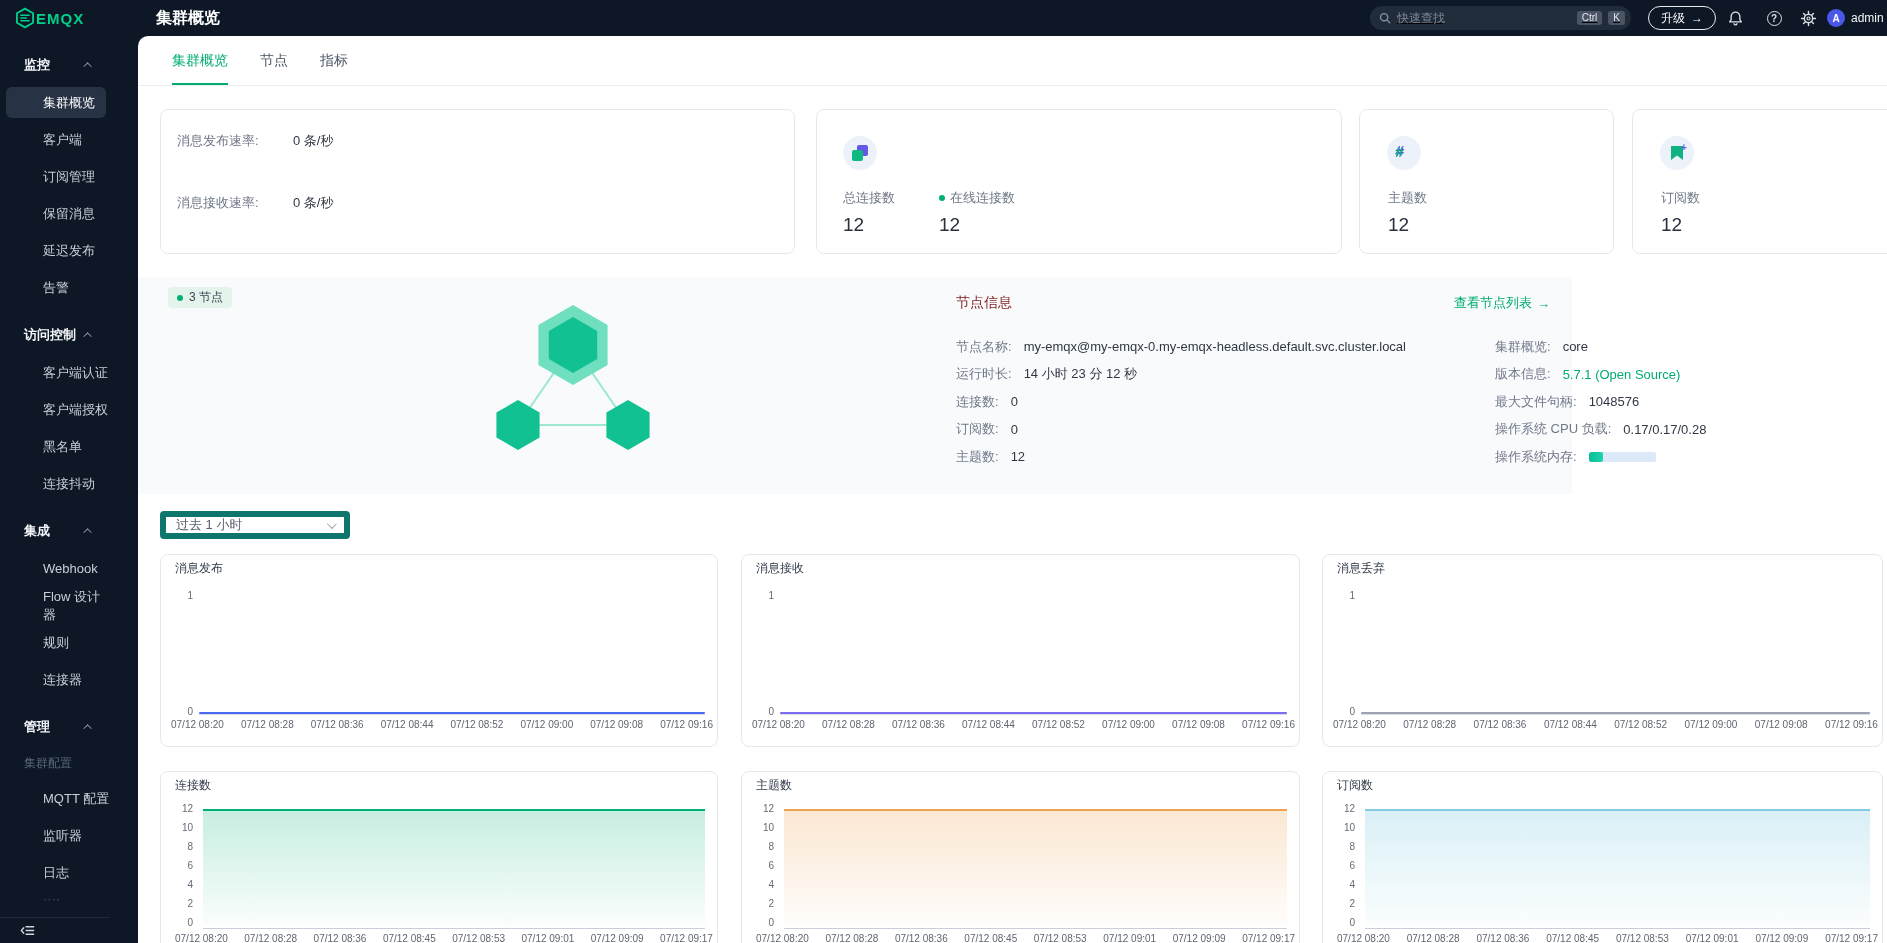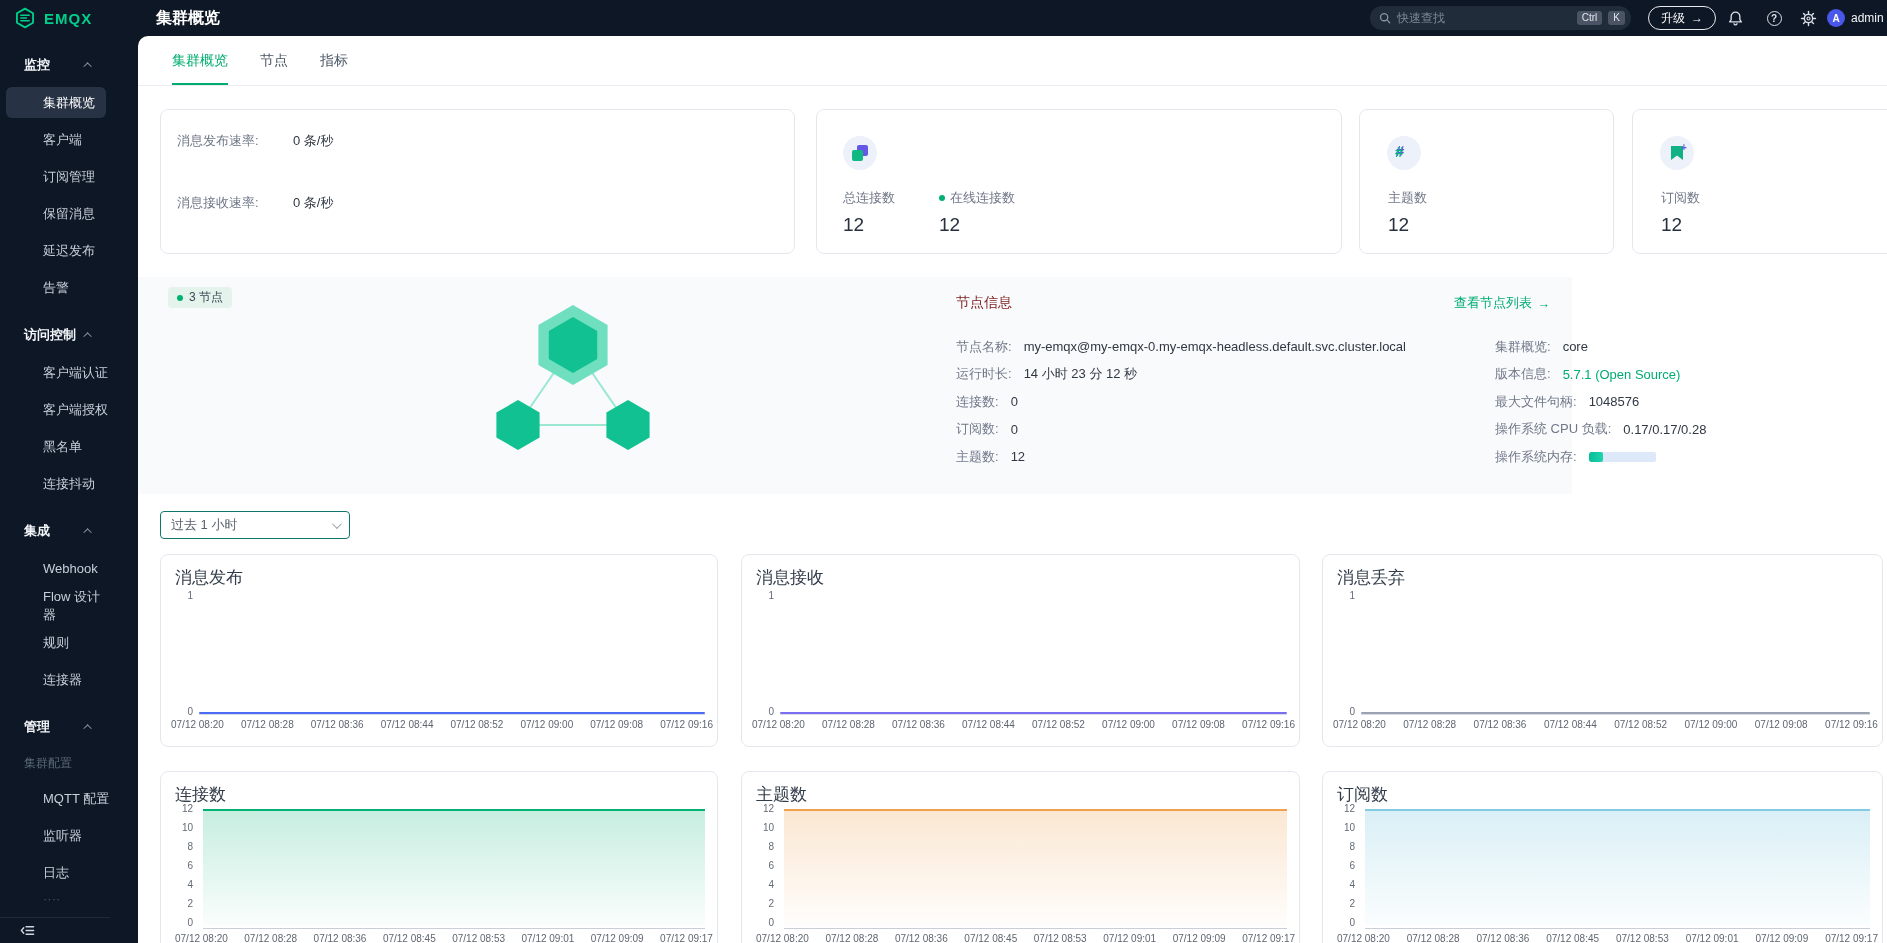--- a/index.html
+++ b/index.html
@@ -1,26 +1,26 @@
 <!DOCTYPE html>
 <html><head>
 <meta charset="utf-8">
 <style>
   * { margin:0; padding:0; box-sizing:border-box; }
   html,body { width:1887px; height:943px; overflow:hidden; background:#0e1725;
     font-family:"Liberation Sans","DejaVu Sans",sans-serif; }
 
   
   .topbar { position:absolute; left:0; top:0; width:1887px; height:36px; background:#0e1725; z-index:5; }
-  .brand { position:absolute; left:14px; top:0; height:36px; display:flex; align-items:center; gap:8px; cursor:pointer; }
+  .brand { position:absolute; left:14px; top:0; height:36px; display:flex; align-items:center; gap:0; cursor:pointer; }
   .brand-name { color:#00cf8a; font-size:15px; font-weight:bold; letter-spacing:1px; }
   .page-title { position:absolute; left:156px; top:0; height:36px; display:flex; align-items:center;
     color:#fff; font-size:16px; font-weight:bold; }
   .search-box { position:absolute; left:1370px; top:6px; width:261px; height:24px; background:#212c3b;
-    border-radius:12px; display:flex; align-items:center; padding:0 6px 0 9px; gap:6px; }
+    border-radius:12px; display:flex; align-items:center; padding:0 6px 0 9px; gap:6px;text-decoration:underline; }
   .search-input { flex:1; background:transparent; border:none; outline:none; color:#cfd5de; font-size:12px;
     font-family:inherit; min-width:0; }
   .search-input::placeholder { color:#7e8795; }
   .key { background:#4a5464; color:#e2e6ec; font-size:10px; border-radius:3px; padding:2px 5px; line-height:1; }
   .upgrade-btn { position:absolute; left:1648px; top:6px; height:24px; padding:0 12px; background:transparent;
     border:1px solid #e8eaee; border-radius:13px; color:#fff; font-size:12px; display:flex; align-items:center;
     gap:6px; cursor:pointer; font-family:inherit; }
   .tb-icon { position:absolute; top:0; height:36px; display:flex; align-items:center; justify-content:center;
     width:26px; color:#dbe0e8; cursor:pointer; }
   .help-circle { width:15px; height:15px; border:1.5px solid #dbe0e8; border-radius:50%; font-size:10px;
@@ -88,29 +88,29 @@
   .info-col { position:absolute; top:56px; }
   .info-col.left { left:818px; }
   .info-col.right { left:1357px; }
   .info-row { height:27.5px; font-size:13px; display:flex; align-items:center; }
   .ilabel { color:#707889; margin-right:12px; white-space:nowrap; }
   .ivalue { color:#303844; white-space:nowrap; }
   .ivalue.green { color:#00ac70; }
   .membar { width:67px; height:10px; background:#dde9f8; border-radius:2px; overflow:hidden; }
   .membar-fill { height:100%; background:linear-gradient(90deg,#0abf97,#1ed3ae); border-radius:2px; }
 
-  .range-select { position:absolute; left:22px; top:475px; width:190px; height:28px; border:1px solid #0f766e;
+  .range-select { position:absolute; left:22px; top:475px; width:190px; height:28px; border:6px solid #0f766e;
     border-radius:4px; background:#fff; display:flex; align-items:center; justify-content:space-between;
     padding:0 10px; font-size:13px; color:#596170; cursor:pointer; }
   .caret-down { width:7px; height:7px; border-right:1.5px solid #9aa2af; border-bottom:1.5px solid #9aa2af;
     transform:rotate(45deg) translateY(-2px); }
 
   .chart-card { position:absolute; background:#fff; border:1px solid #e4e8ee; border-radius:8px; height:193px; }
   .crow1 { top:518px; } .crow2 { top:735px; }
-  .chart-title { position:absolute; left:14px; top:11px; font-size:17px; color:#323c4a; }
+  .chart-title { position:absolute; left:14px; top:5px; font-size:12px; color:#323c4a; }
   .yt { position:absolute; left:4px; width:28px; text-align:right; font-size:10px; color:#646b76; }
   .axis-line { position:absolute; left:38px; right:12px; top:159px; height:1px; background:#d9dee7; }
   .flat-line { position:absolute; left:38px; right:12px; top:157px; height:2px; border-radius:1px; }
   .xrow { position:absolute; left:10px; right:4px; top:164px; display:flex; justify-content:space-between; }
   .xl { font-size:10px; color:#5f6670; white-space:nowrap; }
   .ycol { position:absolute; left:4px; top:32px; width:28px; height:124px; display:flex; flex-direction:column;
     justify-content:space-between; }
   .yt2 { font-size:10px; color:#646b76; text-align:right; line-height:1; }
   .area { position:absolute; left:42px; right:12px; top:37px; height:117px; border-top:2px solid; }
   .area.green { background:linear-gradient(rgba(0,177,115,.22), rgba(0,177,115,.02)); }

